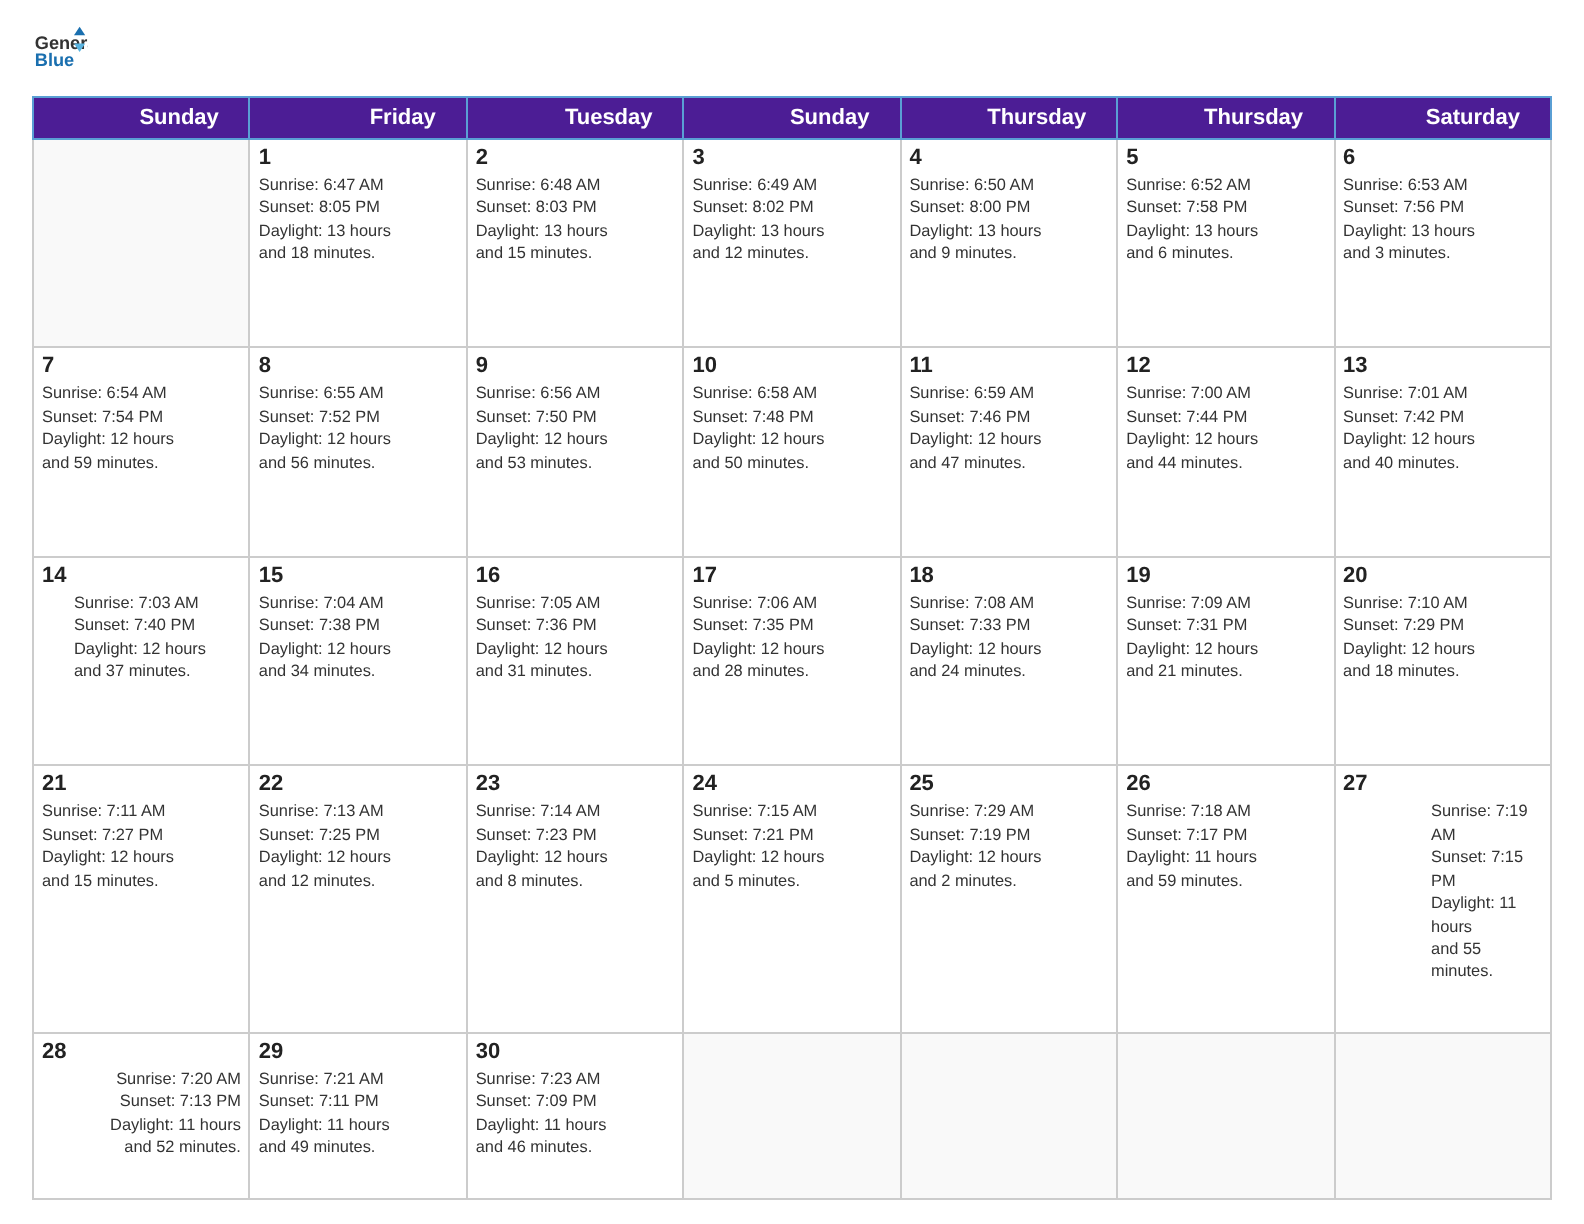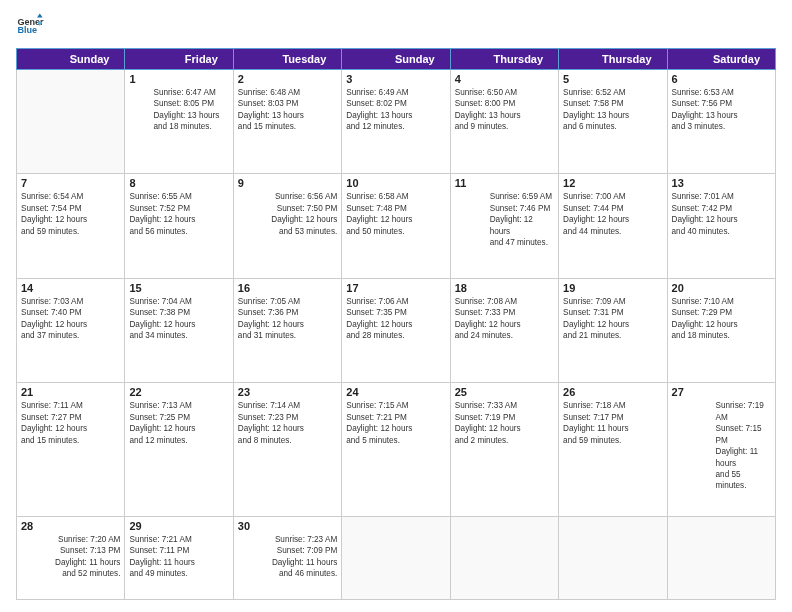--- a/index.html
+++ b/index.html
@@ -113,21 +113,21 @@
           <th>Thursday</th>
           <th>Thursday</th>
           <th>Saturday</th>
         </tr>
     </thead>
     <tbody id="calendar-body">
     <tr>
           <td class="empty-cell"></td>
           <td>
             <span class="day-num">1</span>
-            <div class="day-info" style="white-space: pre-line; margin-left: 24px;">Sunrise: 6:47 AM
+            <div class="day-info" style="white-space: pre-line;">Sunrise: 6:47 AM
 Sunset: 8:05 PM
 Daylight: 13 hours
 and 18 minutes.</div>
           </td>
           <td>
             <span class="day-num">2</span>
             <div class="day-info" style="white-space: pre-line;">Sunrise: 6:48 AM
 Sunset: 8:03 PM
 Daylight: 13 hours
 and 15 minutes.</div>
@@ -171,35 +171,35 @@
           </td>
           <td>
             <span class="day-num">8</span>
             <div class="day-info" style="white-space: pre-line;">Sunrise: 6:55 AM
 Sunset: 7:52 PM
 Daylight: 12 hours
 and 56 minutes.</div>
           </td>
           <td>
             <span class="day-num">9</span>
-            <div class="day-info" style="white-space: pre-line; text-align: right;">Sunrise: 6:56 AM
+            <div class="day-info" style="white-space: pre-line;">Sunrise: 6:56 AM
 Sunset: 7:50 PM
 Daylight: 12 hours
 and 53 minutes.</div>
           </td>
           <td>
             <span class="day-num">10</span>
             <div class="day-info" style="white-space: pre-line;">Sunrise: 6:58 AM
 Sunset: 7:48 PM
 Daylight: 12 hours
 and 50 minutes.</div>
           </td>
           <td>
             <span class="day-num">11</span>
-            <div class="day-info" style="white-space: pre-line; margin-left: 35px;">Sunrise: 6:59 AM
+            <div class="day-info" style="white-space: pre-line;">Sunrise: 6:59 AM
 Sunset: 7:46 PM
 Daylight: 12 hours
 and 47 minutes.</div>
           </td>
           <td>
             <span class="day-num">12</span>
             <div class="day-info" style="white-space: pre-line;">Sunrise: 7:00 AM
 Sunset: 7:44 PM
 Daylight: 12 hours
 and 44 minutes.</div>
@@ -208,21 +208,21 @@
             <span class="day-num">13</span>
             <div class="day-info" style="white-space: pre-line;">Sunrise: 7:01 AM
 Sunset: 7:42 PM
 Daylight: 12 hours
 and 40 minutes.</div>
           </td>
         </tr>
         <tr>
           <td>
             <span class="day-num">14</span>
-            <div class="day-info" style="white-space: pre-line;">Sunrise: 7:03 AM
+            <div class="day-info" style="white-space: pre-line; margin-left: 16px;">Sunrise: 7:03 AM
 Sunset: 7:40 PM
 Daylight: 12 hours
 and 37 minutes.</div>
           </td>
           <td>
             <span class="day-num">15</span>
             <div class="day-info" style="white-space: pre-line;">Sunrise: 7:04 AM
 Sunset: 7:38 PM
 Daylight: 12 hours
 and 34 minutes.</div>
@@ -287,21 +287,21 @@
           </td>
           <td>
             <span class="day-num">24</span>
             <div class="day-info" style="white-space: pre-line;">Sunrise: 7:15 AM
 Sunset: 7:21 PM
 Daylight: 12 hours
 and 5 minutes.</div>
           </td>
           <td>
             <span class="day-num">25</span>
-            <div class="day-info" style="white-space: pre-line;">Sunrise: 7:33 AM
+            <div class="day-info" style="white-space: pre-line;">Sunrise: 7:29 AM
 Sunset: 7:19 PM
 Daylight: 12 hours
 and 2 minutes.</div>
           </td>
           <td>
             <span class="day-num">26</span>
             <div class="day-info" style="white-space: pre-line;">Sunrise: 7:18 AM
 Sunset: 7:17 PM
 Daylight: 11 hours
 and 59 minutes.</div>
@@ -324,21 +324,21 @@
           </td>
           <td>
             <span class="day-num">29</span>
             <div class="day-info" style="white-space: pre-line;">Sunrise: 7:21 AM
 Sunset: 7:11 PM
 Daylight: 11 hours
 and 49 minutes.</div>
           </td>
           <td>
             <span class="day-num">30</span>
-            <div class="day-info" style="white-space: pre-line; text-align: right;">Sunrise: 7:23 AM
+            <div class="day-info" style="white-space: pre-line;">Sunrise: 7:23 AM
 Sunset: 7:09 PM
 Daylight: 11 hours
 and 46 minutes.</div>
           </td>
           <td class="empty-cell"></td>
           <td class="empty-cell"></td>
           <td class="empty-cell"></td>
           <td class="empty-cell"></td>
         </tr>
       </tbody>

